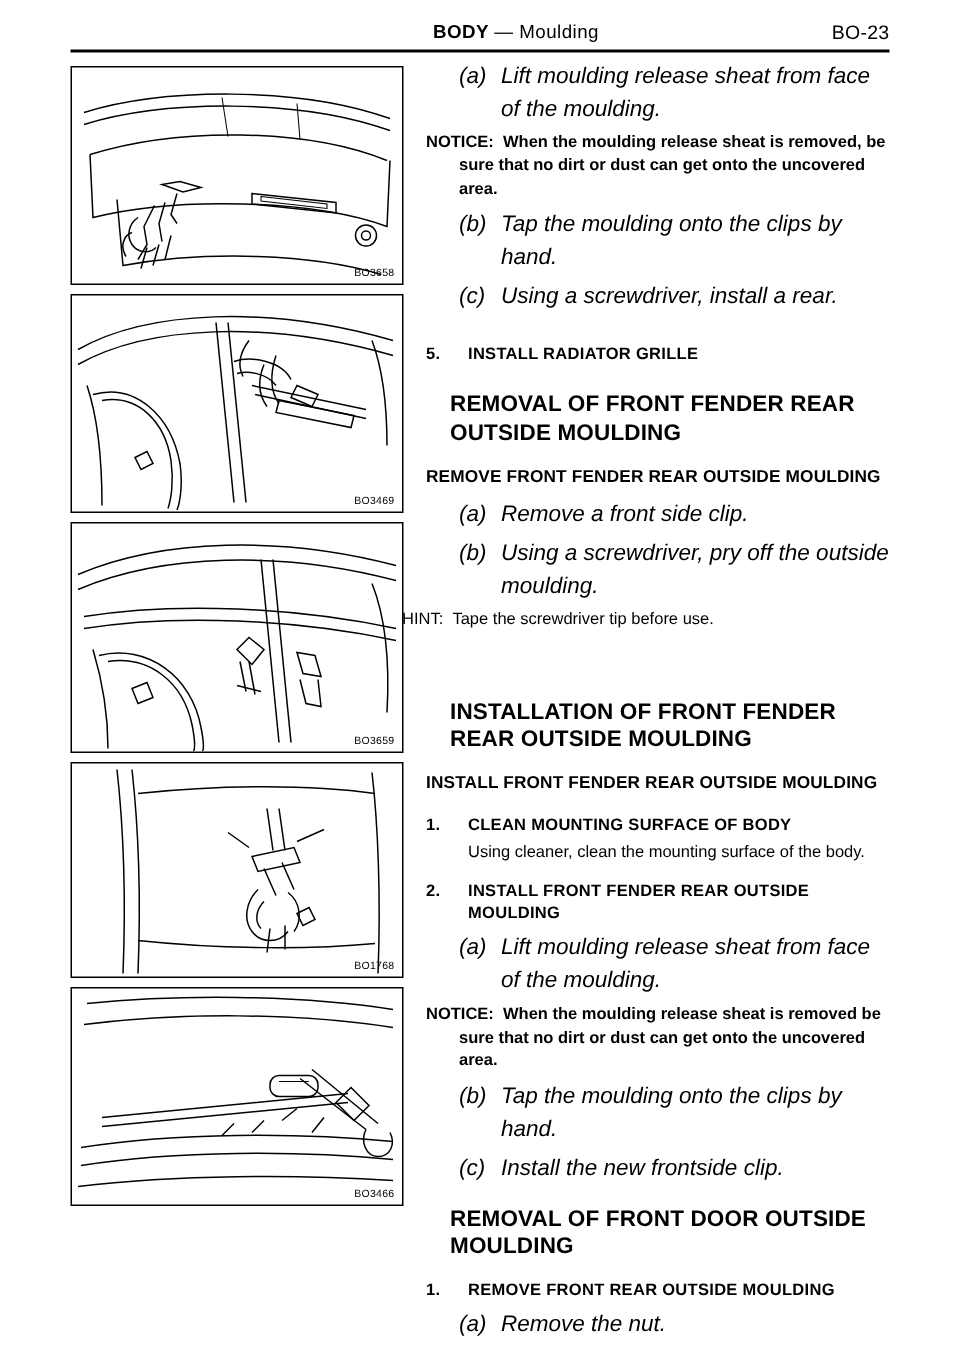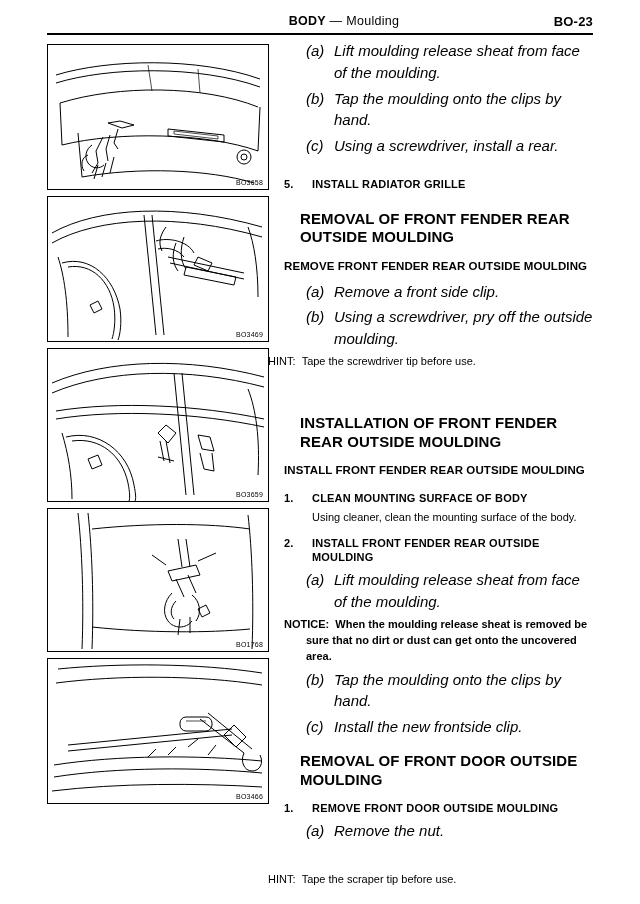--- a/index.html
+++ b/index.html
@@ -42,21 +42,21 @@
     margin-left: 24px;
   }
   .header-title .sub {
     font-weight: normal;
   }
   .header-page {
     position: absolute;
     right: 0;
     top: 0;
     font-size: 13px;
-    font-weight: bold;
+    font-weight: normal;
     letter-spacing: 0.2px;
   }
   .header-rule {
     position: absolute;
     left: 47px;
     top: 33px;
     width: 546px;
     height: 2px;
     background: #000;
   }
@@ -300,20 +300,23 @@
     </svg>
     <div class="fig-code">BO3466</div>
   </div>
 
   <div class="col">
 
     <div class="blk">
       <p class="sub-item">
         <span class="lbl">(a)</span><span>Lift moulding release sheat from face of the moulding.</span>
       </p>
+      <p class="notice">
+        <span>NOTICE:</span>&nbsp;&nbsp;<span>When the moulding release sheat is removed, be sure that no dirt or dust can get onto the uncovered area.</span>
+      </p>
       <p class="sub-item">
         <span class="lbl">(b)</span><span>Tap the moulding onto the clips by hand.</span>
       </p>
       <p class="sub-item">
         <span class="lbl">(c)</span><span>Using a screwdriver, install a rear.</span>
       </p>
     </div>
 
     <div class="sp-10"></div>
 
@@ -371,21 +374,21 @@
         <span class="lbl">(c)</span><span>Install the new frontside clip.</span>
       </p>
     </div>
 
     <div class="sp-10"></div>
 
     <div class="blk">
       <h2 class="sec-title">REMOVAL OF FRONT DOOR OUTSIDE MOULDING</h2>
       <div class="sp-6"></div>
       <p class="h-num">
-        <span class="n">1.</span><span>REMOVE FRONT DOOR OUTSIDE MOULDING</span>
+        <span class="n">1.</span><span>REMOVE FRONT REAR OUTSIDE MOULDING</span>
       </p>
       <p class="sub-item">
         <span class="lbl">(a)</span><span>Remove the nut.</span>
       </p>
       <div class="sp-26"></div>
       <p class="hint">
         <span>HINT:</span>&nbsp;&nbsp;<span>Tape the scraper tip before use.</span>
       </p>
     </div>
 

